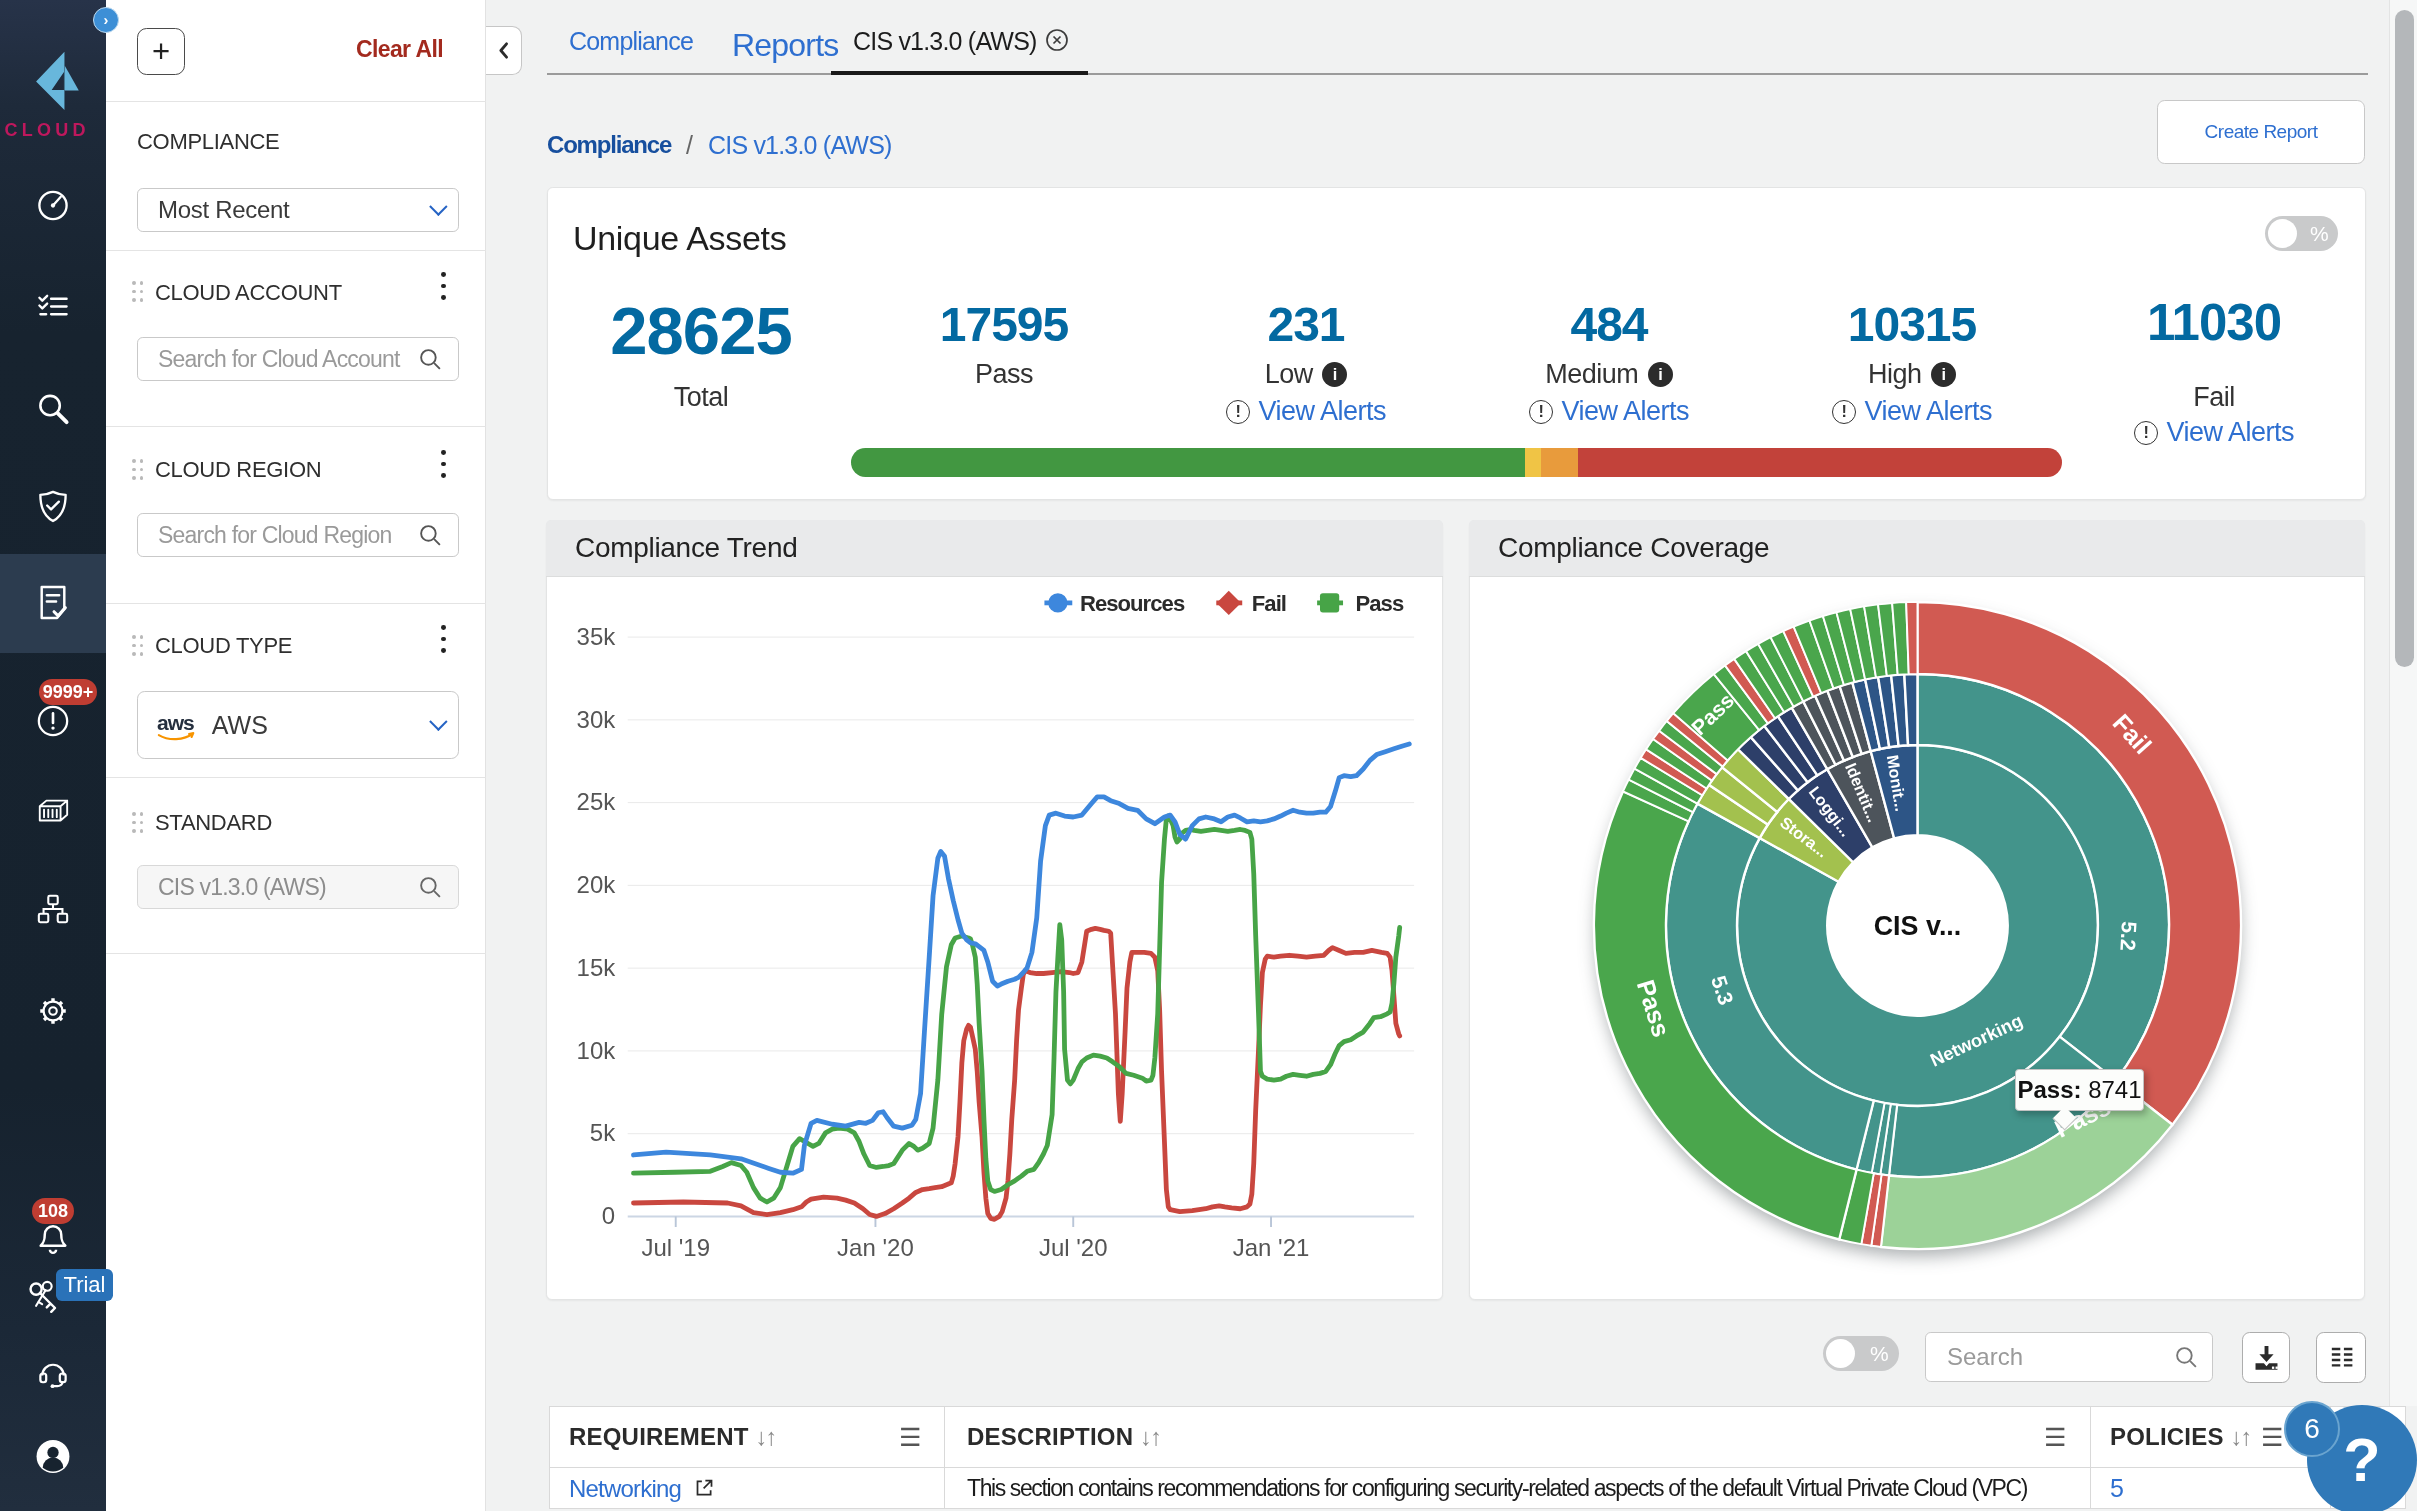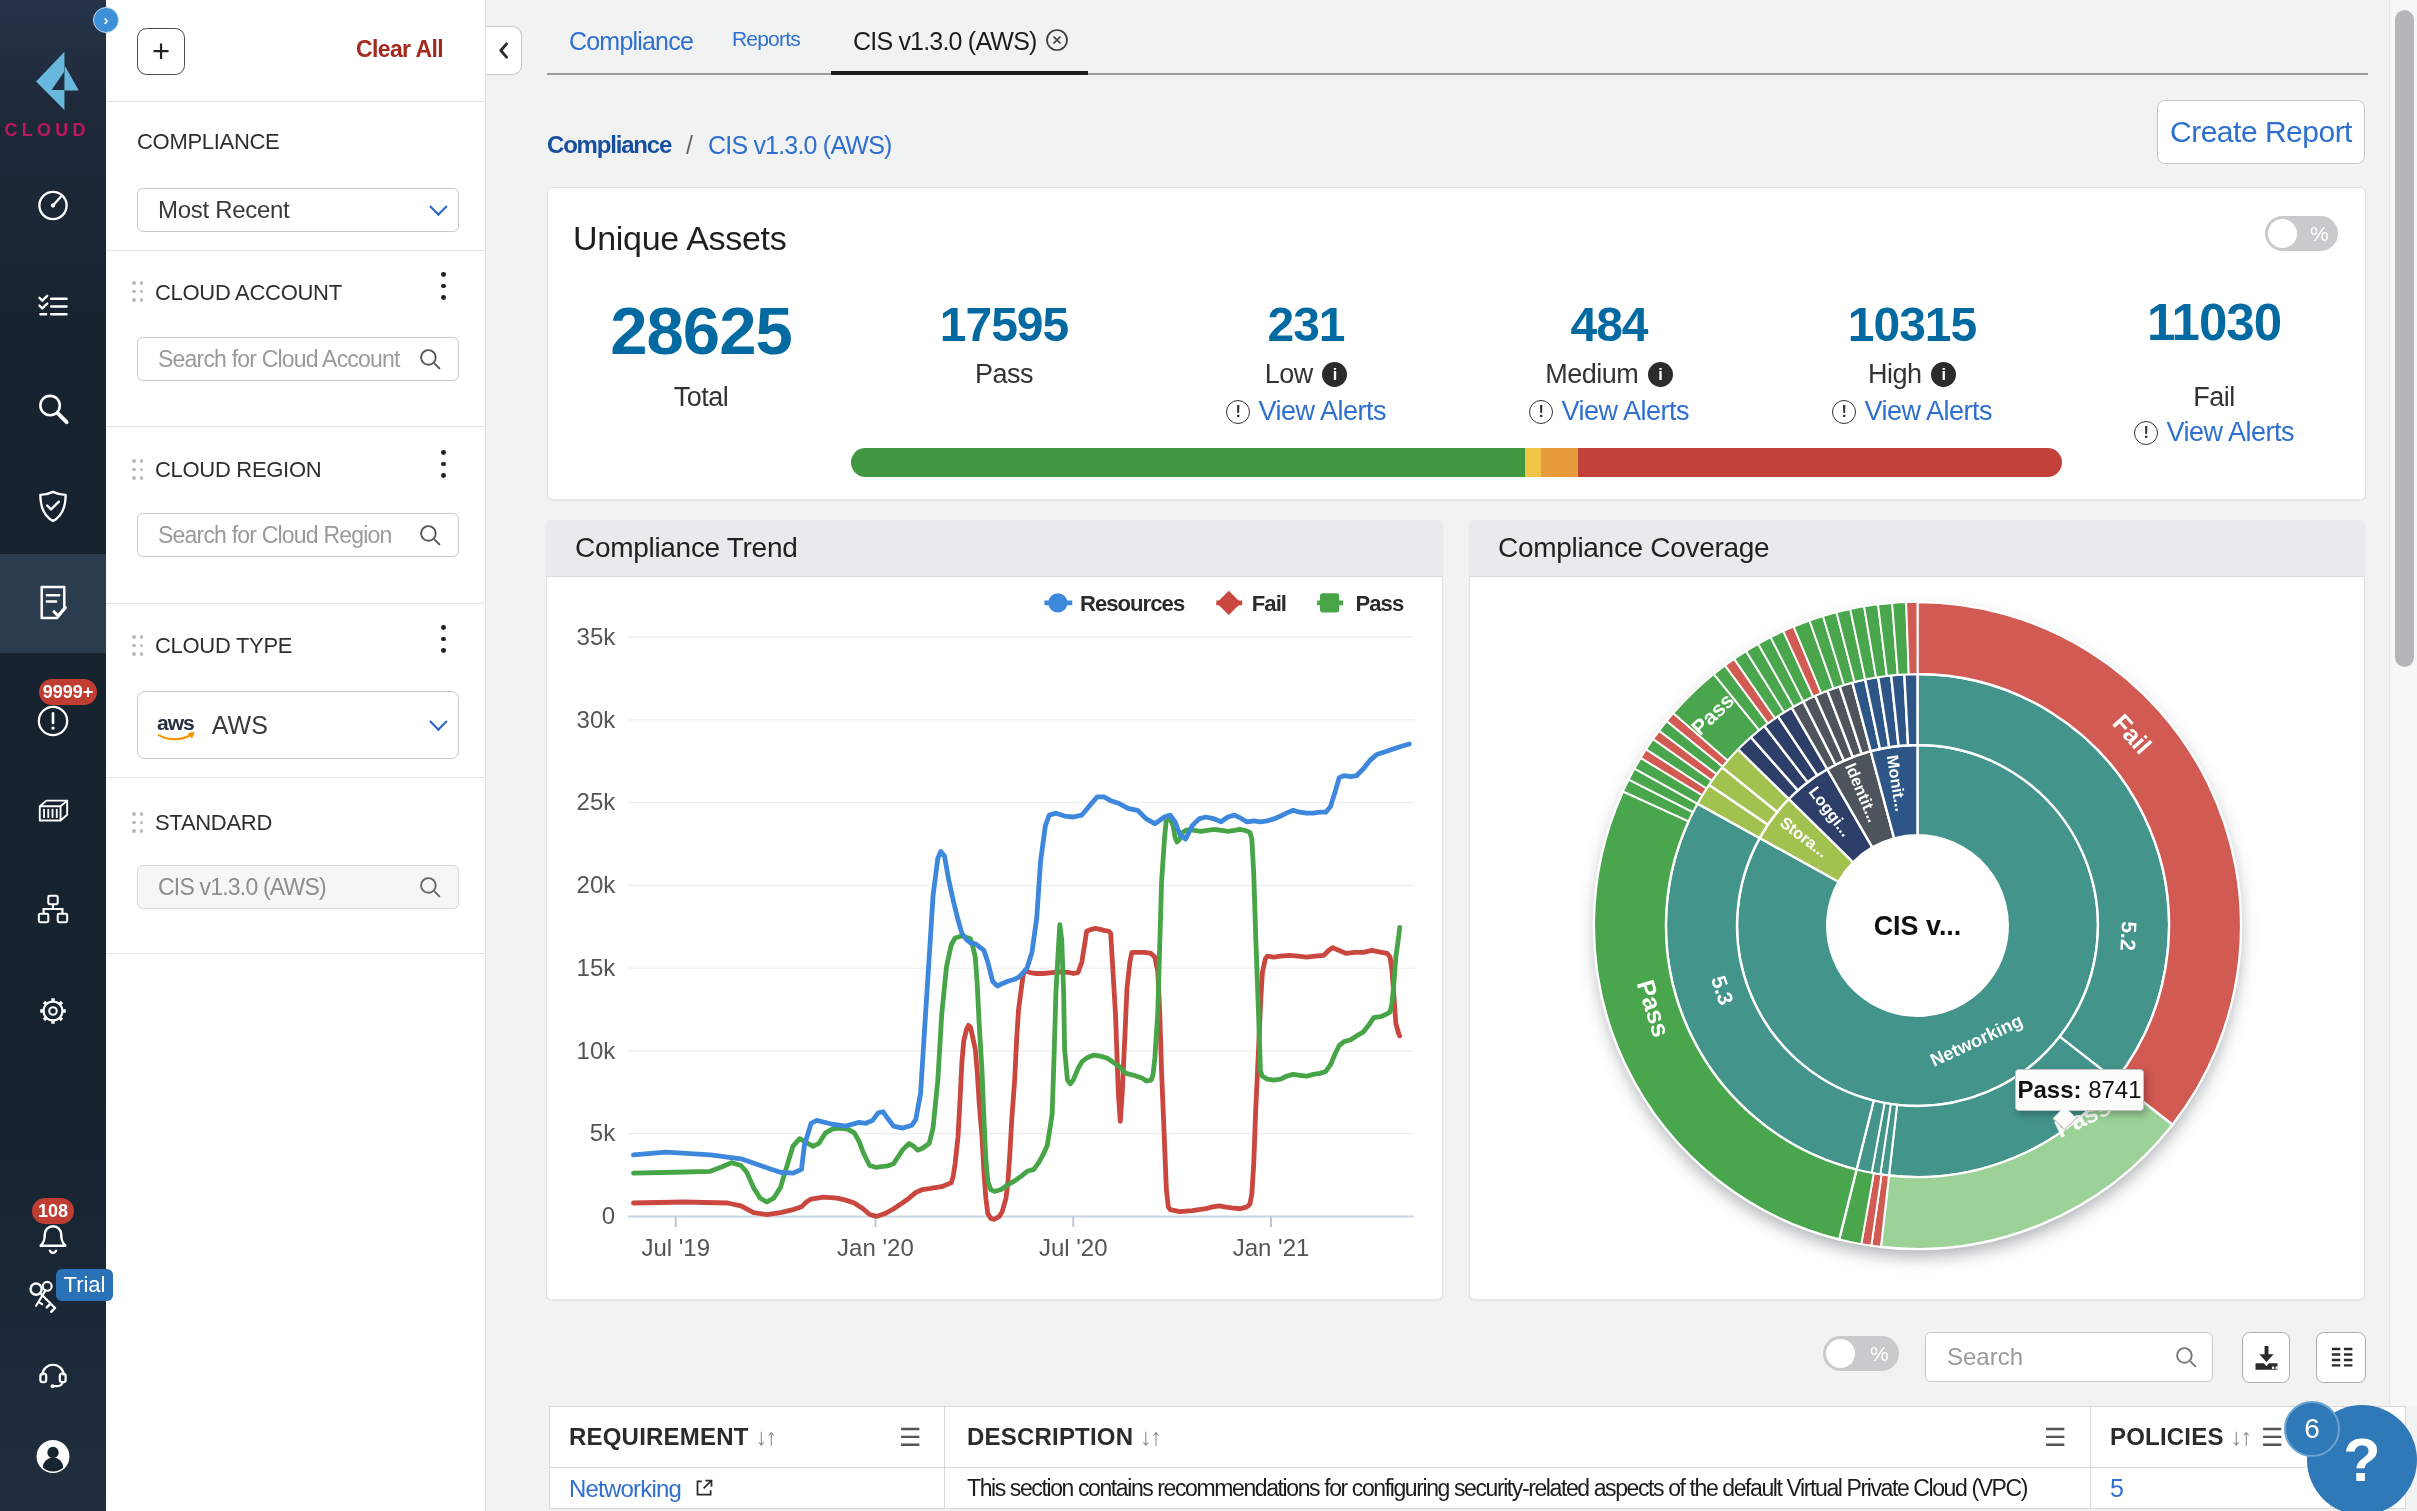--- a/index.html
+++ b/index.html
@@ -234,34 +234,34 @@
   </div>
 <div class="pdiv" style="top:953px"></div>
 
 <div class="abs" style="left:486px;top:26px;width:36px;height:49px;background:#fff;border:1px solid #c6c6c6;border-left:none;border-radius:0 9.6px 9.6px 0;display:flex;align-items:center;justify-content:center;">
 <svg width="15.4" height="19" viewBox="0 0 16 20" fill="none" stroke="#2b2b2b" stroke-width="3" stroke-linecap="round" stroke-linejoin="round">
       <path d="M11 3 L5 10 L11 17"></path>
     </svg>
   </div>
 
 <div class="abs" style="left:569px;top:27px;font-size:25px;color:#2e6fd0;letter-spacing:-0.8px;">Compliance</div>
-<div class="abs" style="left:732px;top:27px;font-size:21px;color:#2e6fd0;letter-spacing:-0.8px;">Reports</div>
+<div class="abs" style="left:732px;top:27px;font-size:32px;color:#2e6fd0;letter-spacing:-0.8px;">Reports</div>
 <div class="abs" style="left:853px;top:27px;font-size:25px;color:#1c1c1c;letter-spacing:-0.8px;">CIS v1.3.0 (AWS)</div>
 <svg class="abs" style="left:1045px;top:28px" width="24" height="24" viewBox="0 0 24 24" fill="none" stroke="#3c3c3c" stroke-width="1.7">
     <circle cx="12" cy="12" r="10"></circle>
     <path d="M8.5 8.5 l7 7 M15.5 8.5 l-7 7"></path>
   </svg>
 <div class="abs" style="left:547px;top:73px;width:1821px;height:1.9px;background:#9b9b9b;"></div>
 <div class="abs" style="left:831px;top:71px;width:257px;height:3.8px;background:#1a1a1a;"></div>
 
 <div class="abs" style="left:547px;top:131px;font-size:24px;color:#174f9e;font-weight:bold;letter-spacing:-1.2px;">Compliance</div>
 <div class="abs" style="left:686px;top:131px;font-size:25px;color:#666;">/</div>
 <div class="abs" style="left:708px;top:131px;font-size:25px;color:#2e6fd0;letter-spacing:-0.8px;">CIS v1.3.0 (AWS)</div>
 
-<div class="abs" style="left:2157px;top:100px;width:208px;height:64px;background:#fff;border:1px solid #c8c8c8;border-radius:7.7px;display:flex;align-items:center;justify-content:center;font-size:30px;color:#2e6fd0;letter-spacing:-0.5px;">Create Report</div>
+<div class="abs" style="left:2157px;top:100px;width:208px;height:64px;background:#fff;border:1px solid #c8c8c8;border-radius:7.7px;display:flex;align-items:center;justify-content:center;font-size:19px;color:#2e6fd0;letter-spacing:-0.5px;">Create Report</div>
 
 <div class="card" style="left:547px;top:187px;width:1819px;height:313px;"></div>
 <div class="abs" style="left:573px;top:219px;font-size:34px;color:#1f1f1f;letter-spacing:-0.3px;">Unique Assets</div>
 <div class="toggle" style="left:2265px;top:216px;width:73px;height:35px;">
     <span class="knob" style="width:29px;height:29px;"></span>
     <span class="pct" style="left:45px;top:5.8px;">%</span>
   </div>
 
 <div class="num" style="left:557px;top:297px;width:288px;font-size:67px;">28625</div>
 <div class="nlabel" style="left:557px;top:382px;width:288px;">Total</div>

